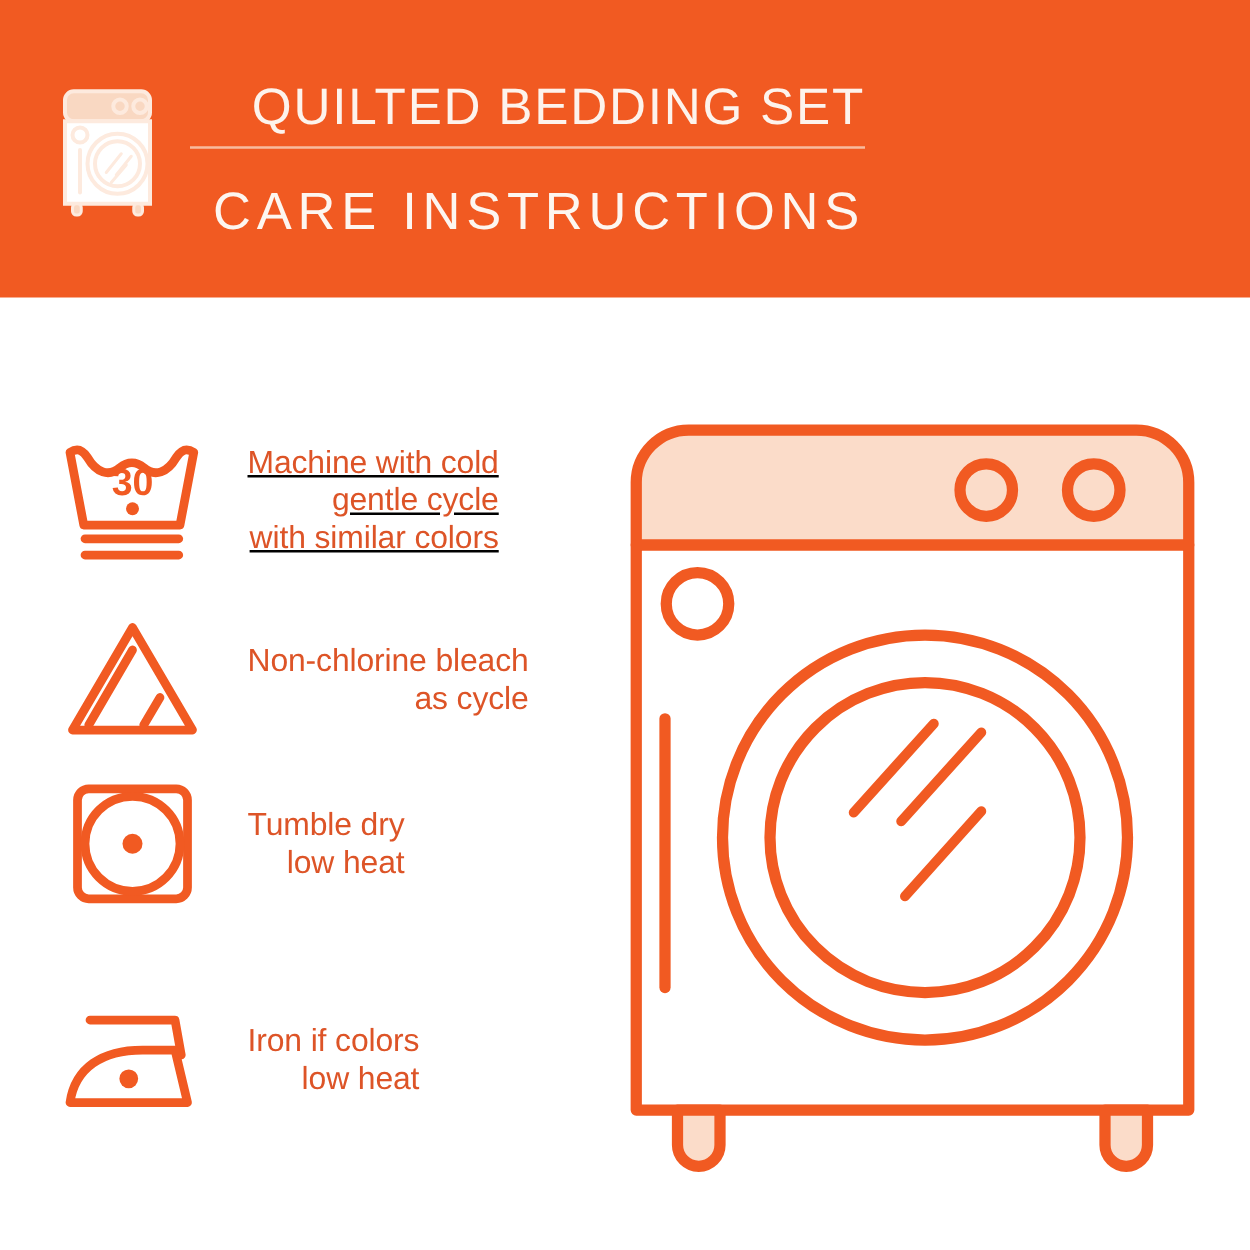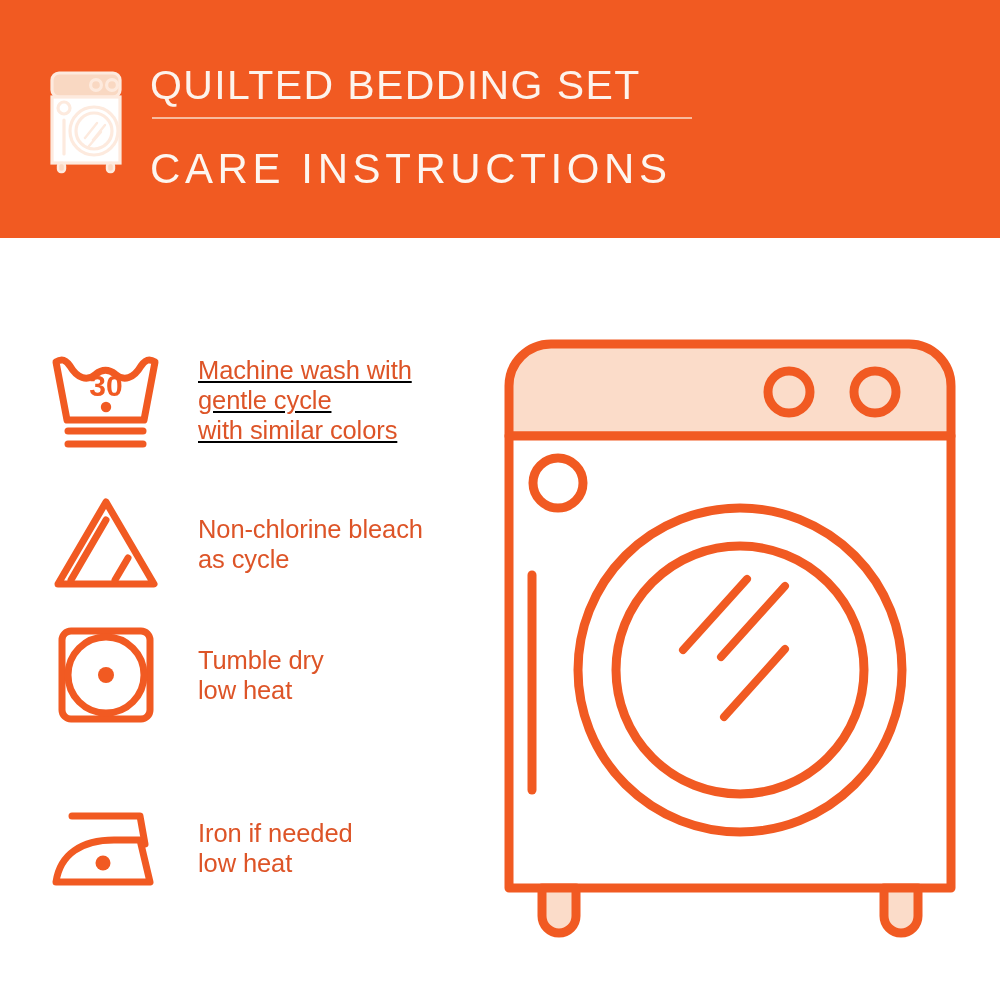--- a/index.html
+++ b/index.html
@@ -11,20 +11,21 @@
     width: 1000px;
     height: 1000px;
     font-family: "Liberation Sans", sans-serif;
     overflow: hidden;
   }
   .page {
     position: relative;
     width: 981px;
     height: 1000px;
     background: #ffffff;
+    text-align: right;
   }
 
   
   .header {
     position: absolute;
     left: 0;
     top: 0;
     width: 1000px;
     height: 238px;
     background: #f15a22;
@@ -166,21 +167,21 @@
           <g fill="none" stroke="#f15a22" stroke-width="7" stroke-linecap="round" stroke-linejoin="round">
             <path d="M10 18 C 16 14, 20 16, 24 22 C 31 34, 41 38, 50 30 C 56 25, 63 25, 69 30 C 78 38, 88 34, 95 22 C 99 16, 103 14, 109 18 L 98 76 L 21 76 Z"></path>
             <line x1="22" y1="87" x2="97" y2="87"></line>
             <line x1="22" y1="100" x2="97" y2="100"></line>
           </g>
           <text x="60" y="52" text-anchor="middle" font-family="Liberation Sans, sans-serif" font-size="30" font-weight="700" fill="#f15a22">30</text>
           <circle cx="60" cy="63" r="5.2" fill="#f15a22"></circle>
         </svg>
       </div>
       <div class="care-text">
-        <span class="ln">Machine wash with</span>
+        <span class="ln">Machine with cold</span>
         <span class="ln">gentle cycle</span>
         <span class="ln">with similar colors</span>
       </div>
     </div>
 
     <div class="care-row r1">
       <div class="care-symbol">
         <svg viewBox="0 0 120 112" width="120" height="112" aria-hidden="true">
           <g fill="none" stroke="#f15a22" stroke-width="7" stroke-linecap="round" stroke-linejoin="round">
             <path d="M60 14 L 108 96 L 12 96 Z"></path>
@@ -215,21 +216,21 @@
       <div class="care-symbol">
         <svg viewBox="0 0 120 112" width="120" height="112" aria-hidden="true">
           <g fill="none" stroke="#f15a22" stroke-width="7" stroke-linecap="round" stroke-linejoin="round">
             <path d="M26 24 L 94 24 L 99 52"></path>
             <path d="M10 90 C 14 62, 36 48, 68 48 L 94 48 L 104 90 Z"></path>
           </g>
           <circle cx="57" cy="71" r="7.5" fill="#f15a22"></circle>
         </svg>
       </div>
       <div class="care-text">
-        <span class="ln">Iron if needed</span>
+        <span class="ln">Iron if colors</span>
         <span class="ln">low heat</span>
       </div>
     </div>
 
   </div>
 
   <div class="machine">
     <svg viewBox="0 0 470 610" width="470" height="610" aria-hidden="true">
       <g stroke="#f15a22" fill="none" stroke-width="9" stroke-linejoin="round" stroke-linecap="round">
 

